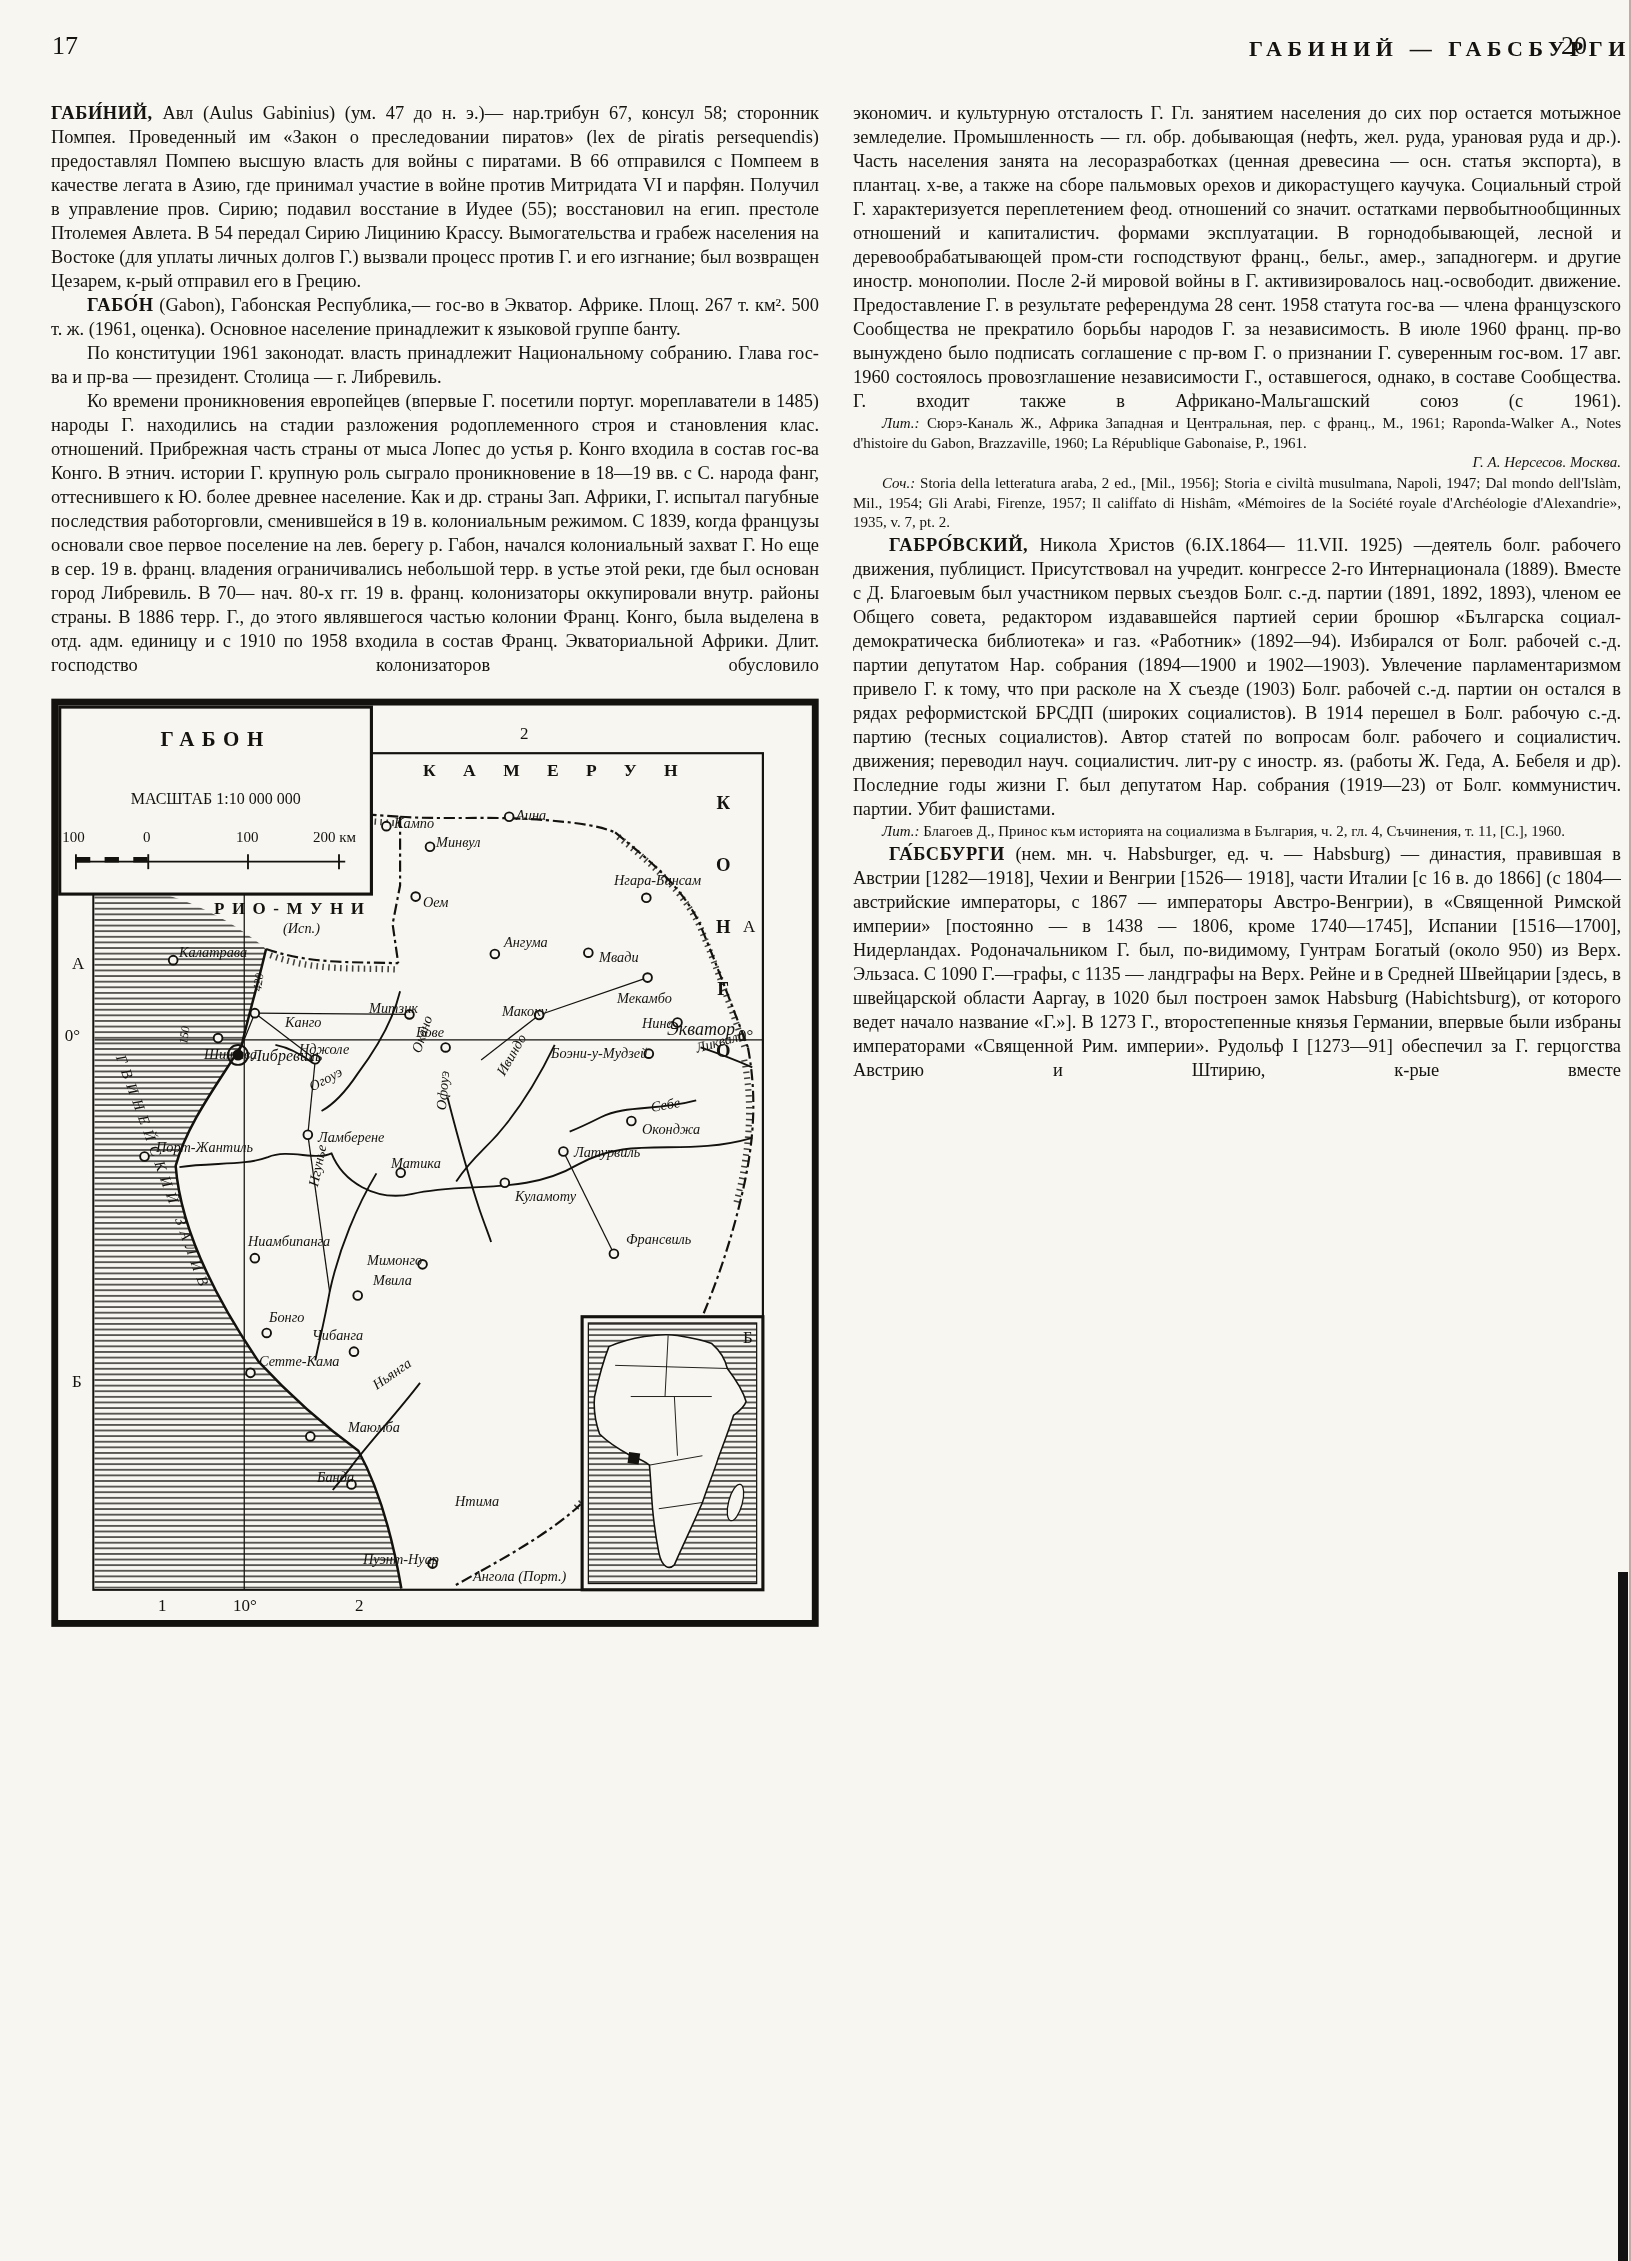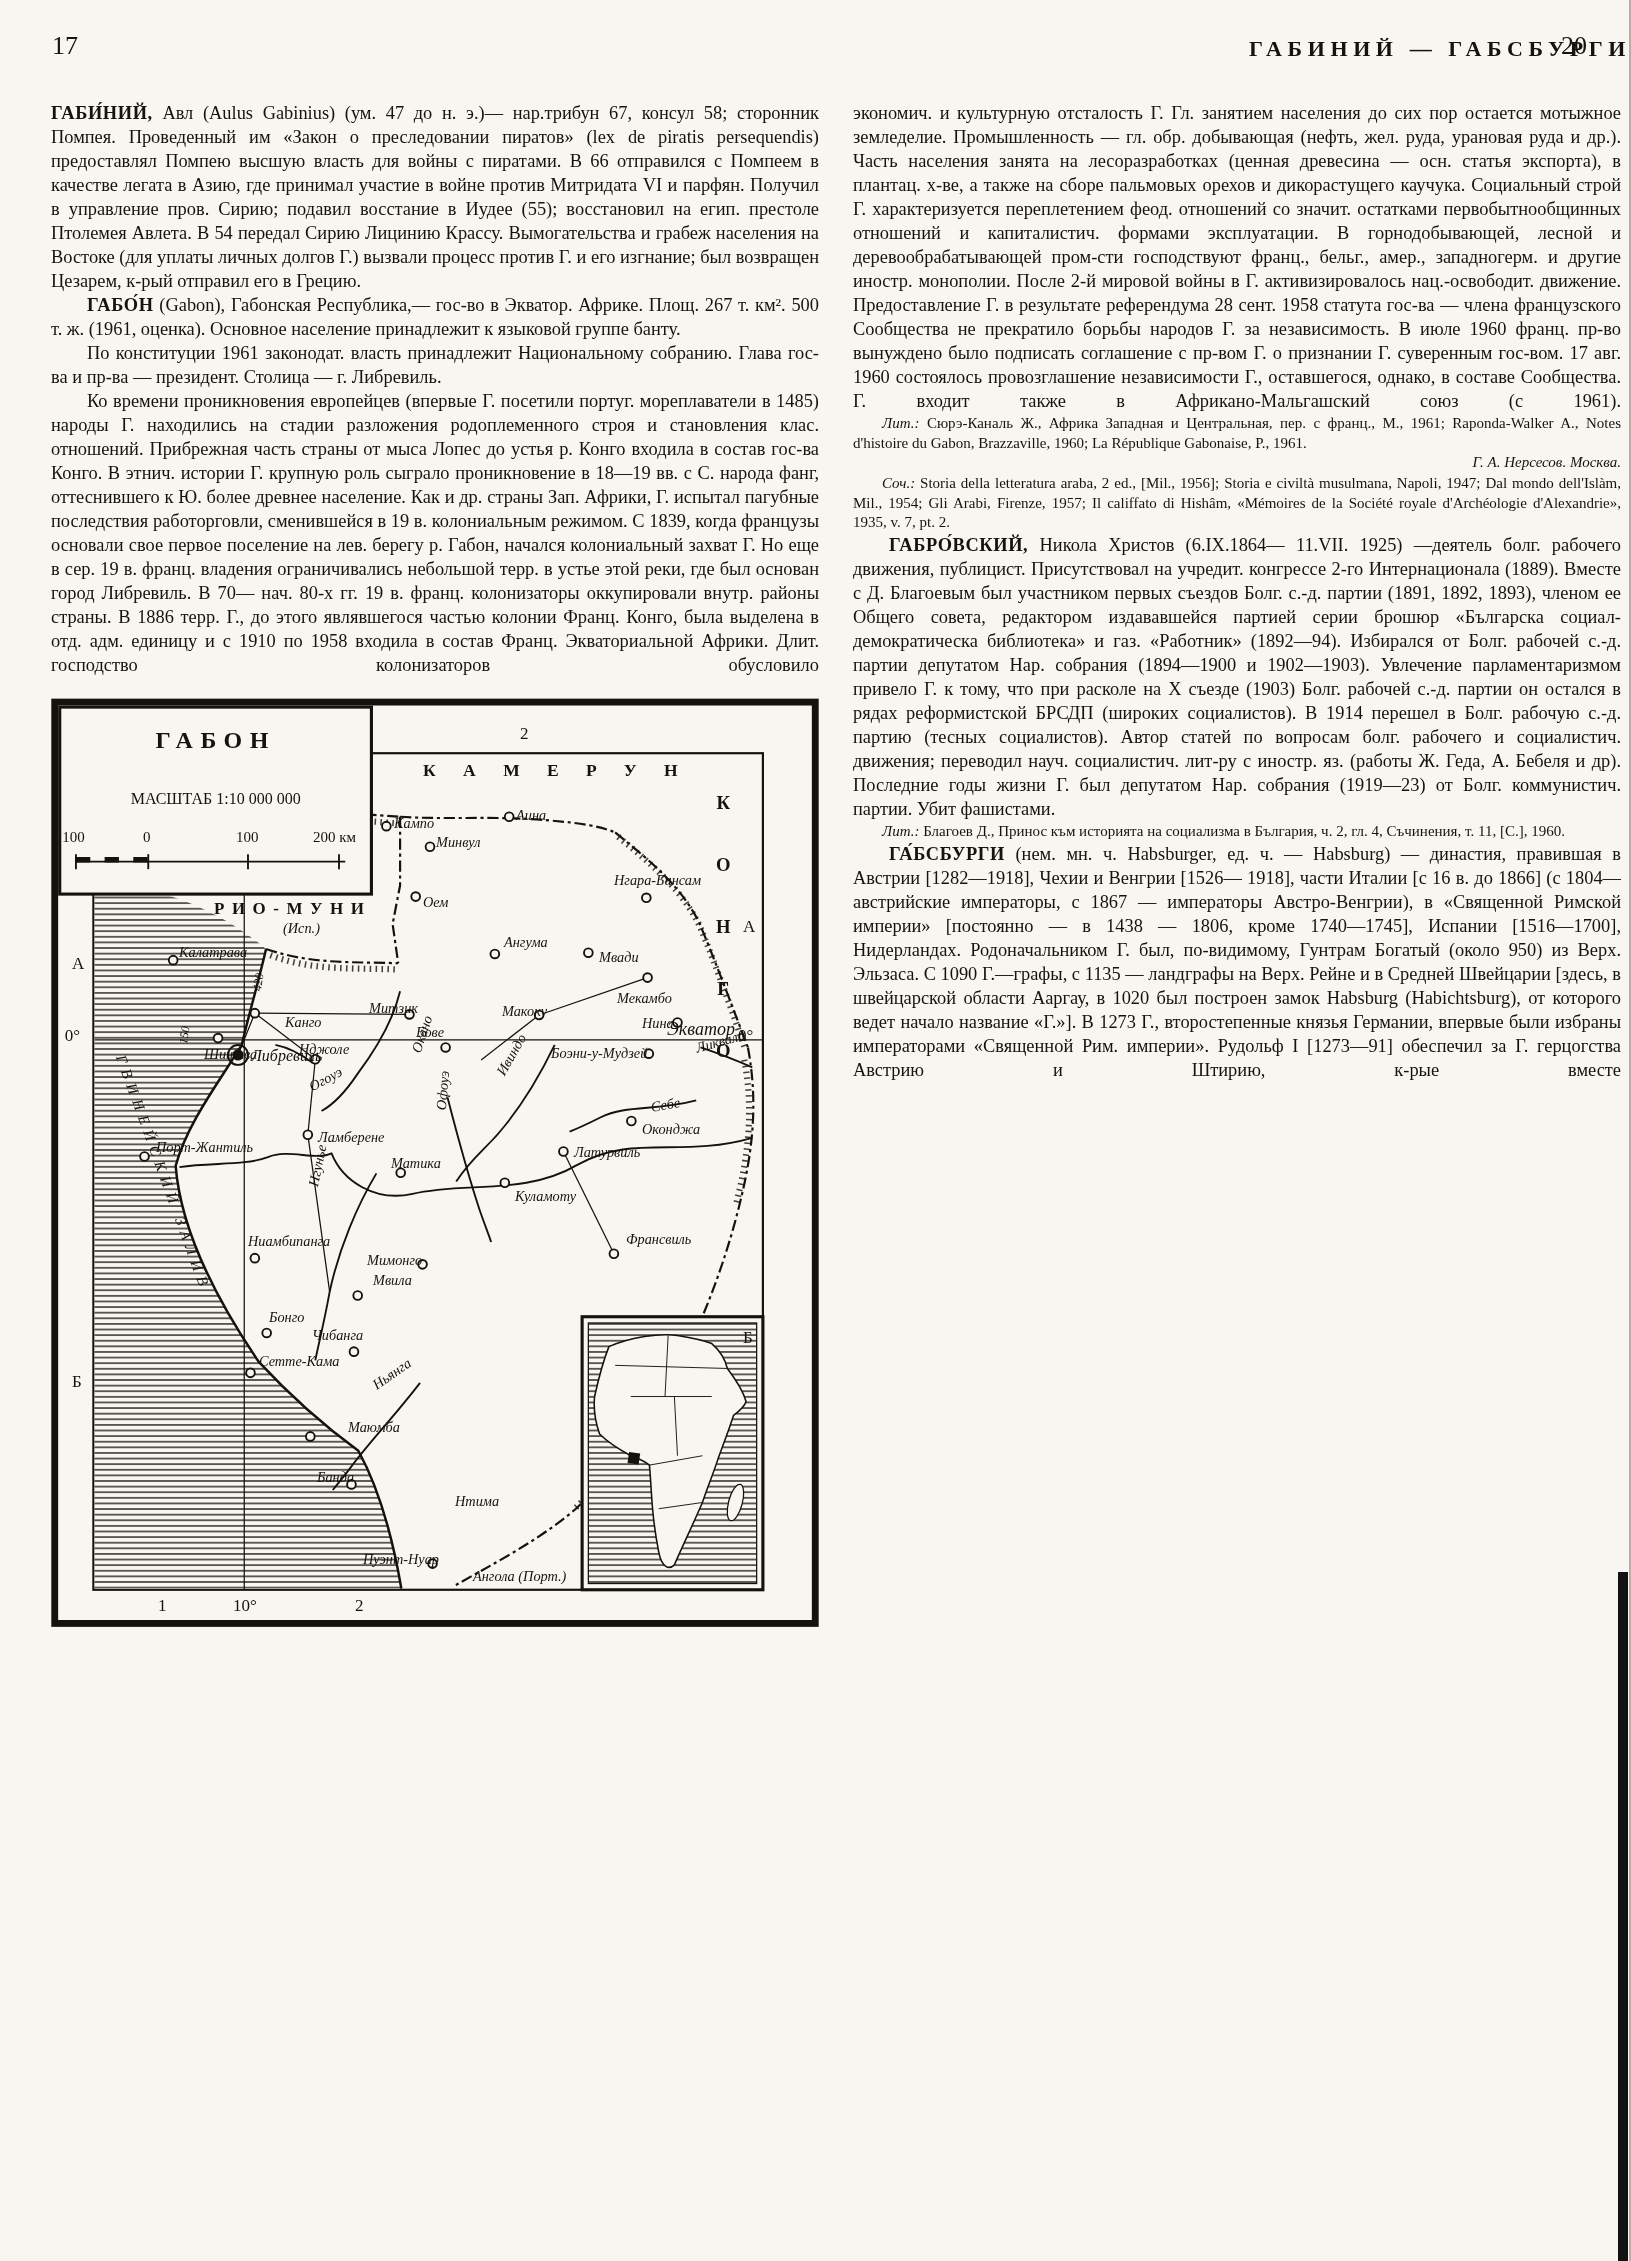--- a/index.html
+++ b/index.html
@@ -23,21 +23,21 @@
   .ml{position:absolute;font-style:italic;font-size:14.3px;white-space:nowrap;
       transform-origin:left center;line-height:1;}
   .mg{position:absolute;font-size:17px;white-space:nowrap;line-height:1;}
   .mcam{position:absolute;font-size:17.5px;font-weight:bold;letter-spacing:27.4px;white-space:nowrap;}
   .mrio{position:absolute;font-size:17px;font-weight:bold;letter-spacing:7.5px;white-space:nowrap;}
   .mv{position:absolute;writing-mode:vertical-rl;text-orientation:upright;
       letter-spacing:41px;font-size:18.7px;font-weight:bold;line-height:1;}
   .msea{position:absolute;font-size:15px;font-style:italic;letter-spacing:6.2px;
         white-space:nowrap;transform-origin:left center;}
   .cart-title{position:absolute;left:8.7px;top:29px;width:312px;text-align:center;
-              font-size:24px;font-weight:bold;letter-spacing:7.5px;}
+              font-size:21px;font-weight:bold;letter-spacing:7.5px;}
   .cart-scale{position:absolute;left:8.7px;top:92px;width:312px;text-align:center;font-size:16px;}
   .cart-tick{position:absolute;font-size:15px;line-height:1;}
   .edge-right{position:absolute;top:1572px;right:3.1px;width:10px;height:690px;background:#121212;}
   .edge-right2{position:absolute;top:0;right:0;width:2.5px;height:2261px;background:#b5b1a6;}
 </style>
 </head>
 <body>
 
 <div class="page">
   <div class="edge-right2"></div>

